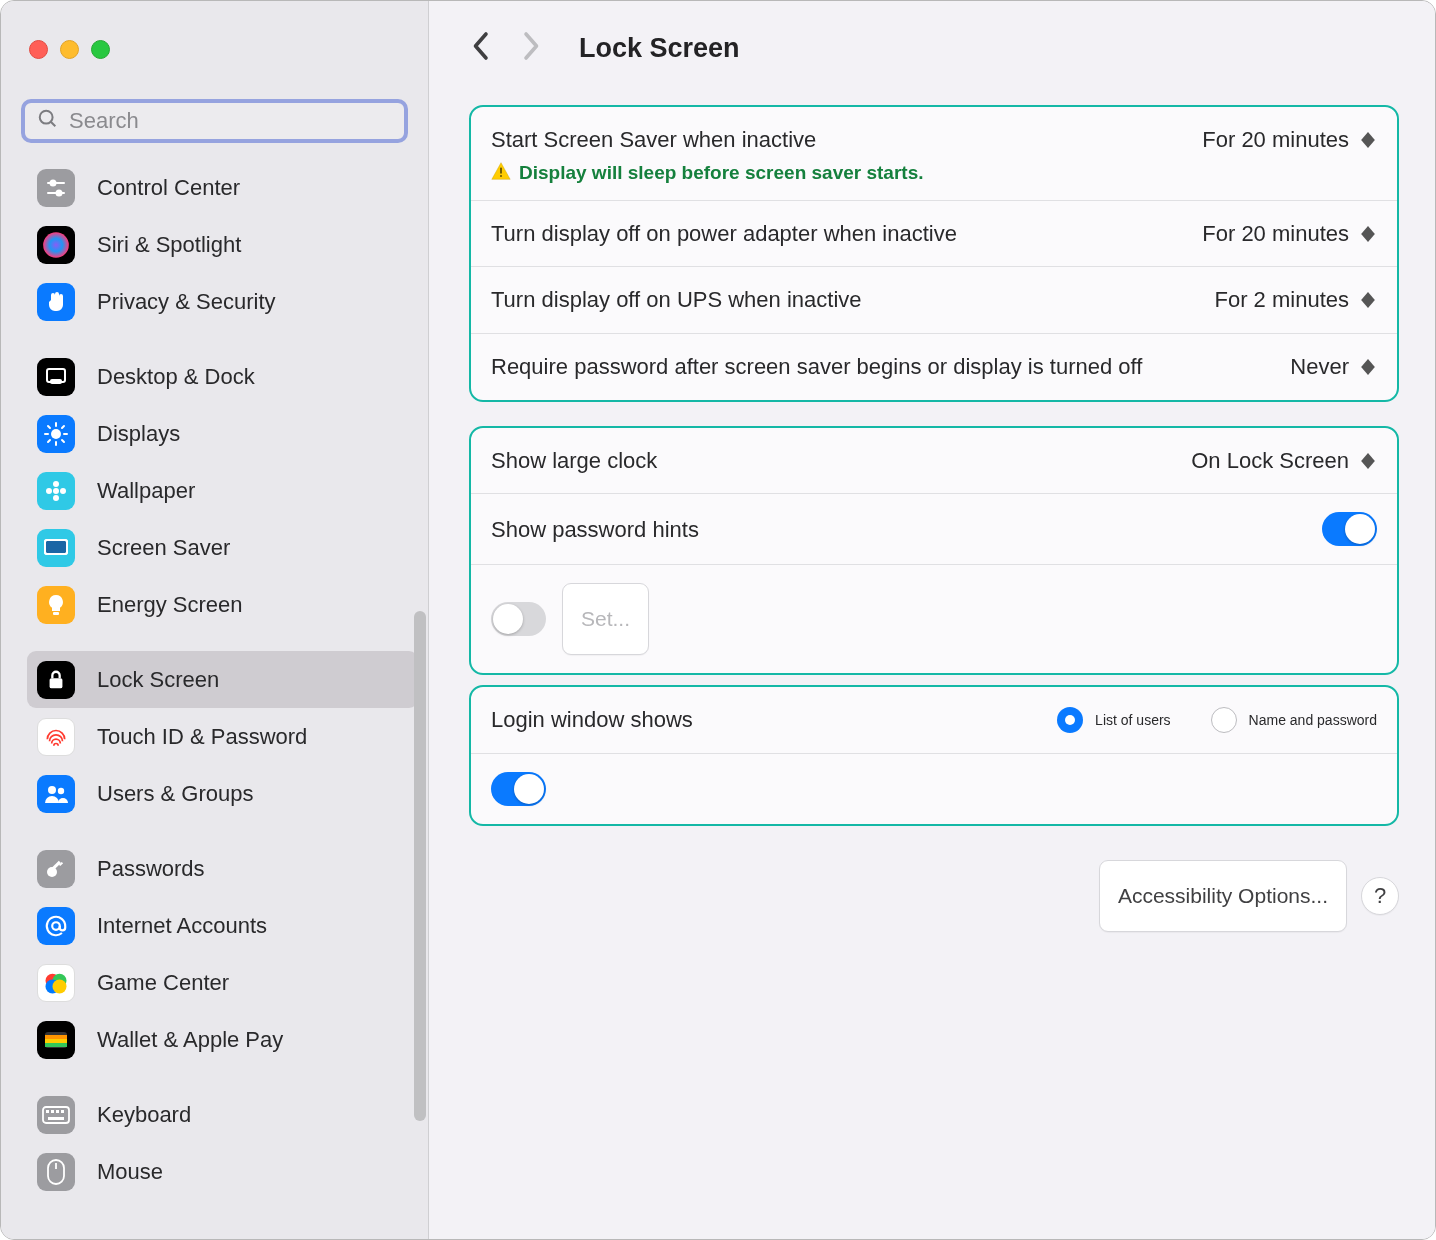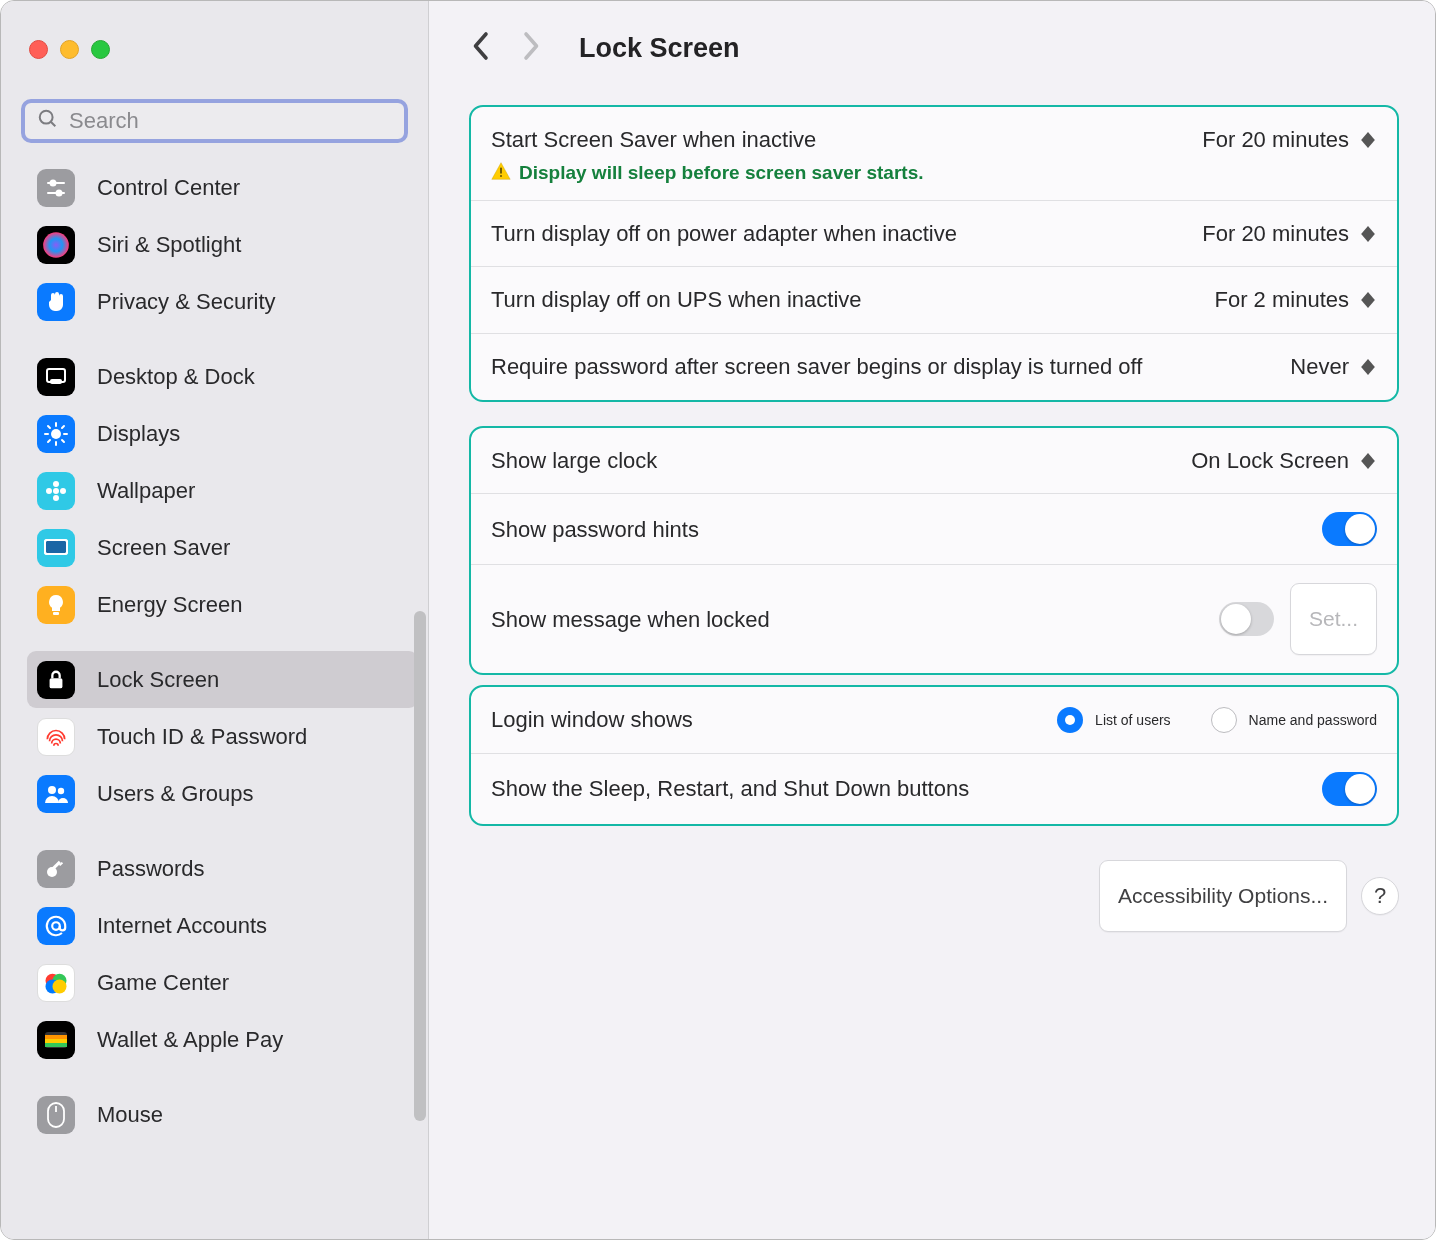--- a/index.html
+++ b/index.html
@@ -341,20 +341,33 @@
                 <rect x="2" y="10" width="22" height="4" fill="#ffcc00"></rect>
                 <rect x="2" y="14" width="22" height="4" fill="#34c759"></rect>
               </svg>
             </div>
             <span>Wallet &amp; Apple Pay</span>
           </div>
         </div>
         <div class="group">
           <div class="side-item">
             <div class="side-icon" style="background: rgb(156, 156, 160);">
+              <svg width="28" height="20" viewBox="0 0 28 20" fill="#fff">
+                <rect x="1" y="2" width="26" height="16" rx="3" fill="none" stroke="#fff" stroke-width="1.8"></rect>
+                <rect x="4" y="5" width="3" height="3"></rect>
+                <rect x="9" y="5" width="3" height="3"></rect>
+                <rect x="14" y="5" width="3" height="3"></rect>
+                <rect x="19" y="5" width="3" height="3"></rect>
+                <rect x="6" y="12" width="16" height="3"></rect>
+              </svg>
+            </div>
+            <span>Keyboard</span>
+          </div>
+          <div class="side-item">
+            <div class="side-icon" style="background: rgb(156, 156, 160);">
               <svg width="18" height="26" viewBox="0 0 18 26" fill="#fff">
                 <rect x="1" y="1" width="16" height="24" rx="8" fill="none" stroke="#fff" stroke-width="1.8"></rect>
                 <line x1="9" y1="4" x2="9" y2="10" stroke="#fff" stroke-width="1.8"></line>
               </svg>
             </div>
             <span>Mouse</span>
           </div>
         </div>
       </div>
     <div class="scroll-thumb"></div>
@@ -451,21 +464,20 @@
             </svg>
         </span>
       </div>
       <div class="row">
         <span class="label">Show password hints</span>
         <div class="toggle on">
             <div class="knob"></div>
           </div>
       </div>
       <div class="row">
-        <span class="label">Show message when locked</span>
         <div class="toggle" style="margin-right:16px;">
             <div class="knob"></div>
           </div>
         <button class="btn disabled">Set...</button>
       </div>
     </div>
 
     <div class="cardset">
       <div class="row">
         <span class="label" style="flex:0 0 auto; padding-right:60px;">Login window shows</span>
@@ -474,21 +486,20 @@
             <span class="radio checked"></span>
             <span>List of users</span>
           </label>
           <label class="radio-opt">
             <span class="radio"></span>
             <span>Name and password</span>
           </label>
         </div>
       </div>
       <div class="row">
-        <span class="label">Show the Sleep, Restart, and Shut Down buttons</span>
         <div class="toggle on">
             <div class="knob"></div>
           </div>
       </div>
     </div>
 
     <div class="footer">
       <button class="btn">Accessibility Options...</button>
       <div class="help">?</div>
     </div>

